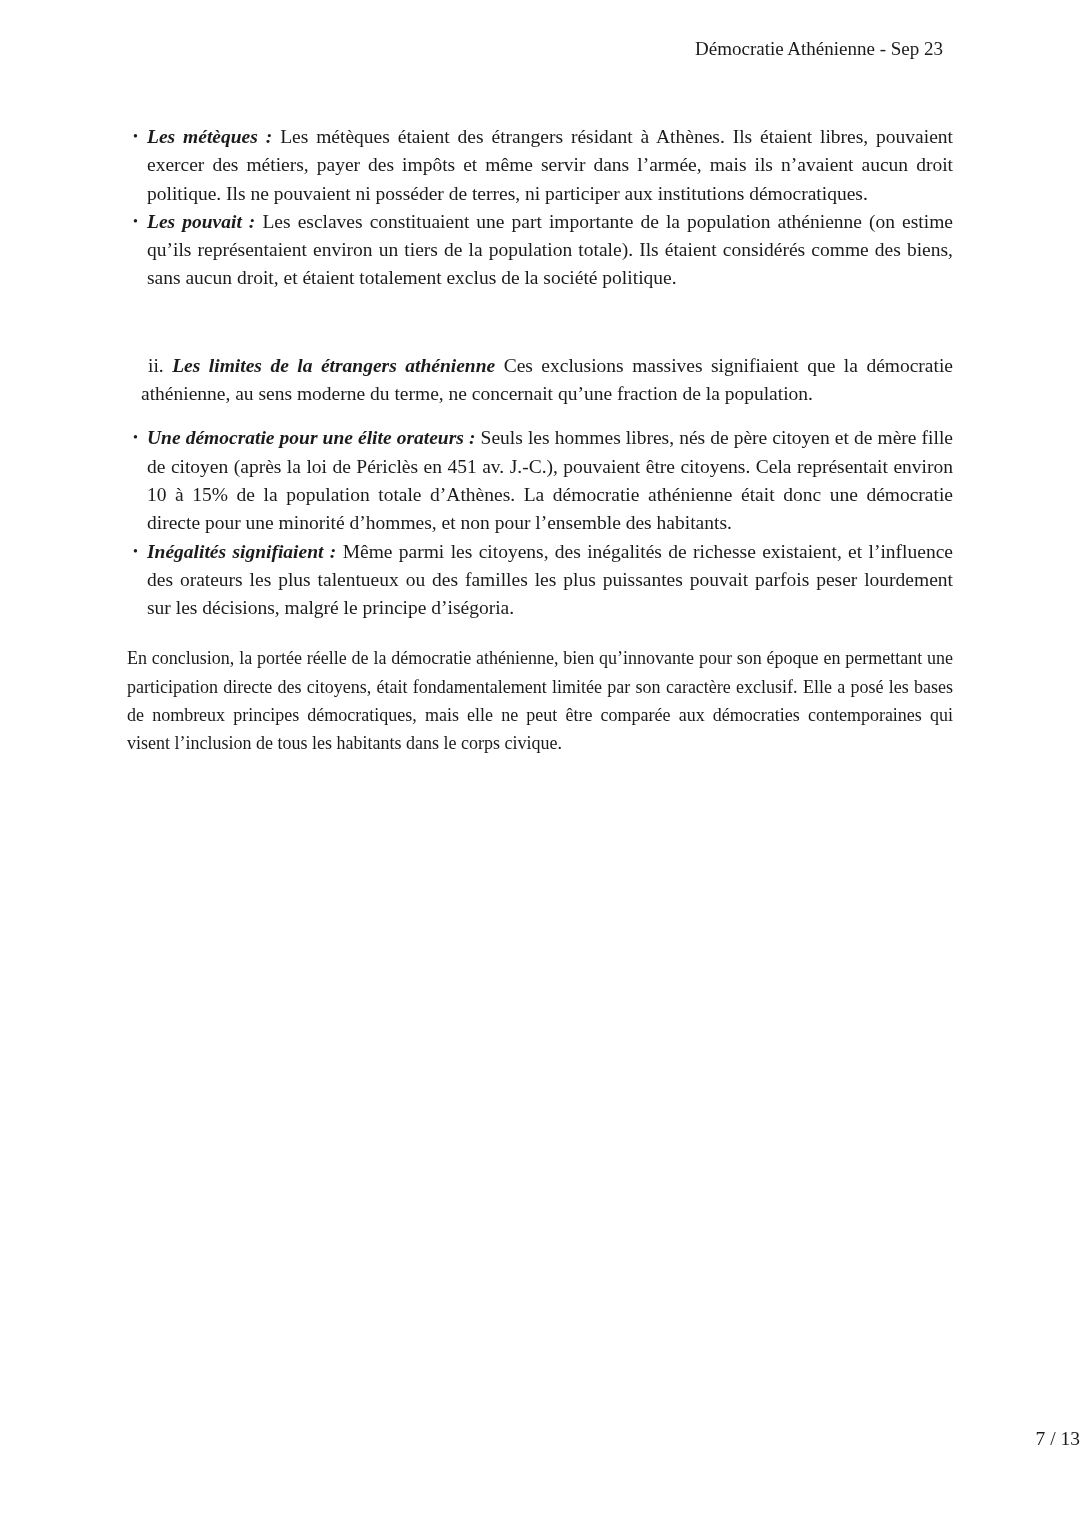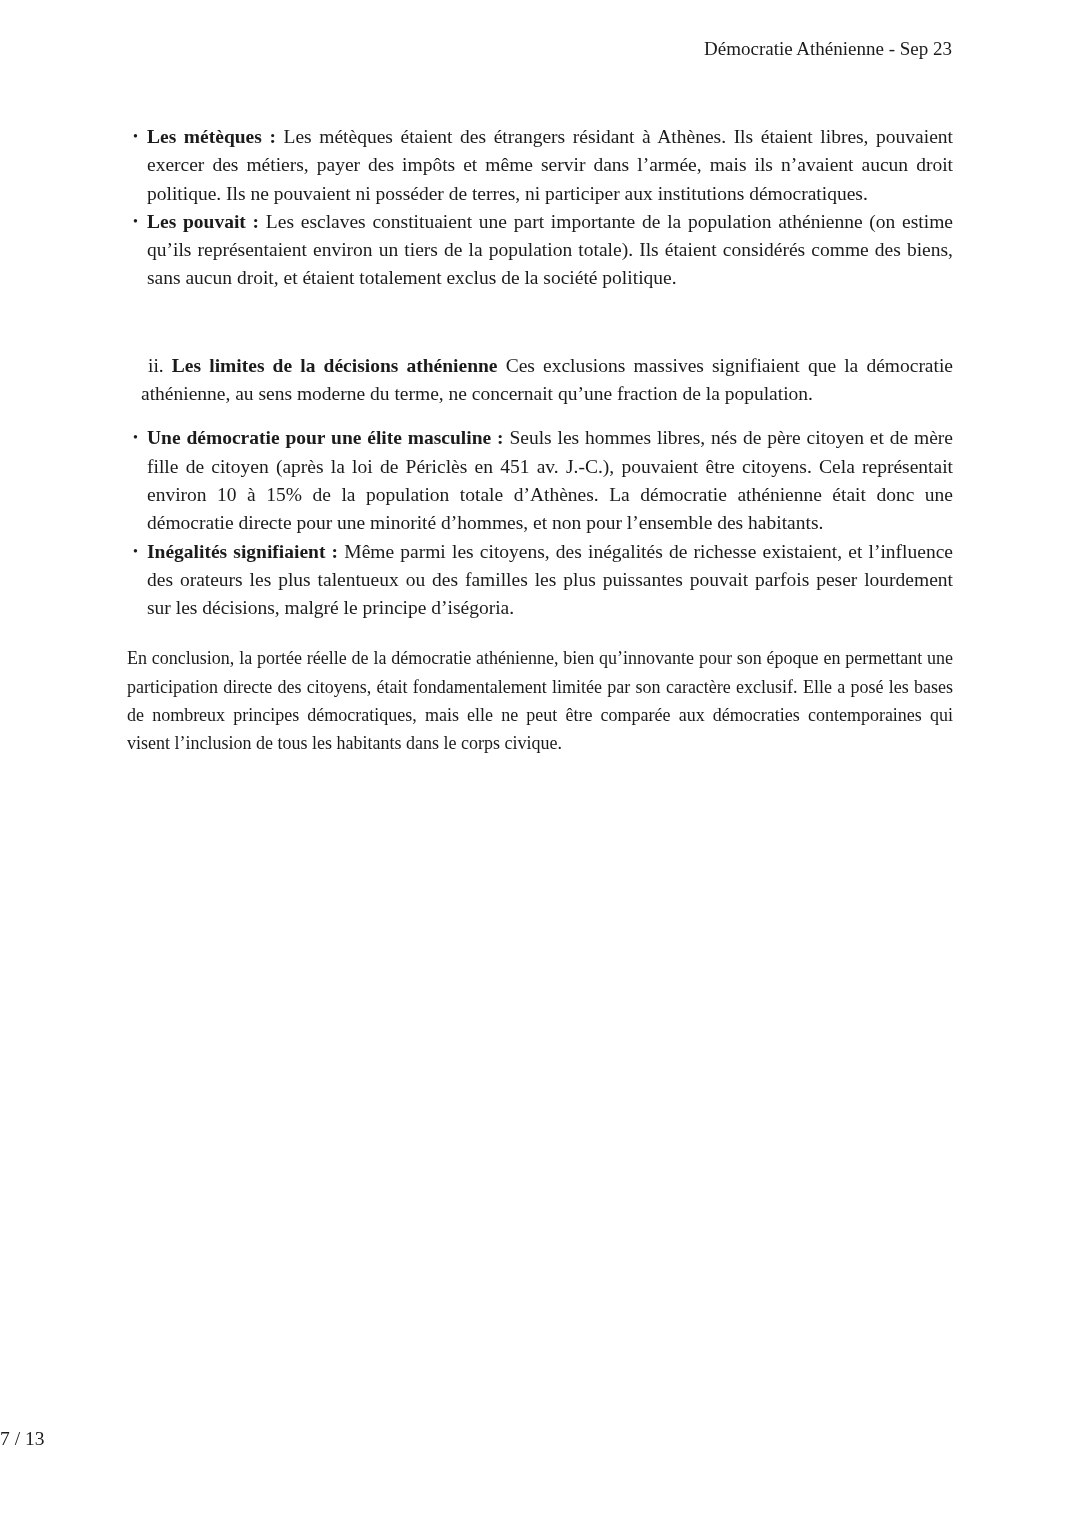--- a/index.html
+++ b/index.html
@@ -11,21 +11,21 @@
     width: 1080px;
     height: 1527px;
     position: relative;
     overflow: hidden;
     font-family: "Liberation Serif", serif;
     color: #1b1b1b;
   }
   .page-header {
     position: absolute;
     top: 37px;
-    right: 128px;
+    right: 137px;
     font-size: 19px;
     line-height: 24px;
     white-space: nowrap;
   }
   .content {
     position: absolute;
     left: 127px;
     top: 123px;
     width: 826px;
   }
@@ -43,20 +43,21 @@
   }
   .dot {
     position: absolute;
     left: 6px;
     top: 0;
     font-size: 14px;
     line-height: 28.3px;
   }
   .b {
     font-weight: bold;
+    font-style: italic;
   }
   .subsection {
     margin: 59px 0 0 14px;
     text-indent: 7px;
     text-align: justify;
     font-size: 19.5px;
     line-height: 28.3px;
   }
   .bullets.limits {
     margin-top: 16px;
@@ -65,21 +66,21 @@
     margin: 22px 0 0 0;
     text-align: justify;
     font-size: 18px;
     line-height: 28.3px;
   }
   .page-footer {
     position: absolute;
     top: 1428px;
     left: 0;
     width: 100%;
-    text-align: left;
+    text-align: right;
     font-size: 19.5px;
   }
 </style>
 </head>
 <body>
 
 <div class="page-header">Démocratie Athénienne - Sep 23</div>
 
 <main class="content">
 
@@ -91,28 +92,28 @@
     </li>
     <li>
       <span class="dot">•</span>
       <span class="b">Les pouvait : </span>
       <span>Les esclaves constituaient une part importante de la population athénienne (on estime qu’ils représentaient environ un tiers de la population totale). Ils étaient considérés comme des biens, sans aucun droit, et étaient totalement exclus de la société politique.</span>
     </li>
   </ul>
 
   <p class="subsection">
     <span>ii.</span>
-    <span class="b">Les limites de la décisions athénienne</span>
+    <span class="b">Les limites de la étrangers athénienne</span>
     <span>Ces exclusions massives signifiaient que la démocratie athénienne, au sens moderne du terme, ne concernait qu’une fraction de la population.</span>
   </p>
 
   <ul class="bullets limits">
     <li>
       <span class="dot">•</span>
-      <span class="b">Une démocratie pour une élite masculine : </span>
+      <span class="b">Une démocratie pour une élite orateurs : </span>
       <span>Seuls les hommes libres, nés de père citoyen et de mère fille de citoyen (après la loi de Périclès en 451 av. J.-C.), pouvaient être citoyens. Cela représentait environ 10 à 15% de la population totale d’Athènes. La démocratie athénienne était donc une démocratie directe pour une minorité d’hommes, et non pour l’ensemble des habitants.</span>
     </li>
     <li>
       <span class="dot">•</span>
       <span class="b">Inégalités signifiaient : </span>
       <span>Même parmi les citoyens, des inégalités de richesse existaient, et l’influence des orateurs les plus talentueux ou des familles les plus puissantes pouvait parfois peser lourdement sur les décisions, malgré le principe d’iségoria.</span>
     </li>
   </ul>
 
   <p class="conclusion">En conclusion, la portée réelle de la démocratie athénienne, bien qu’innovante pour son époque en permettant une participation directe des citoyens, était fondamentalement limitée par son caractère exclusif. Elle a posé les bases de nombreux principes démocratiques, mais elle ne peut être comparée aux démocraties contemporaines qui visent l’inclusion de tous les habitants dans le corps civique.</p>

